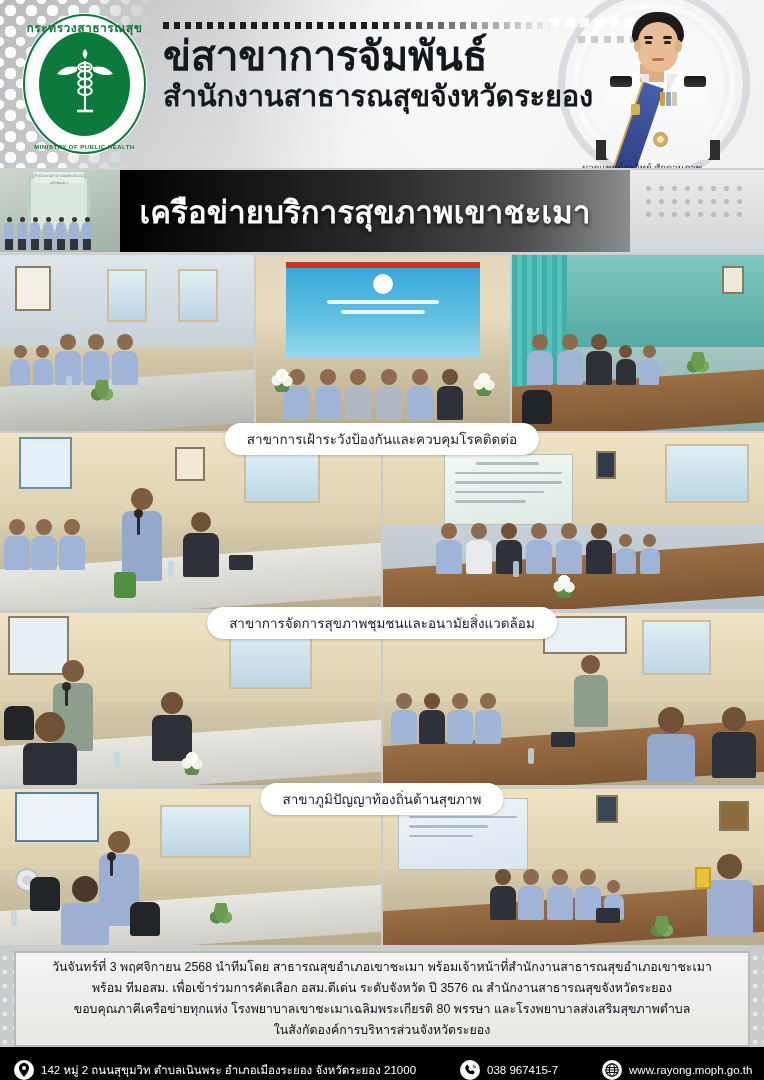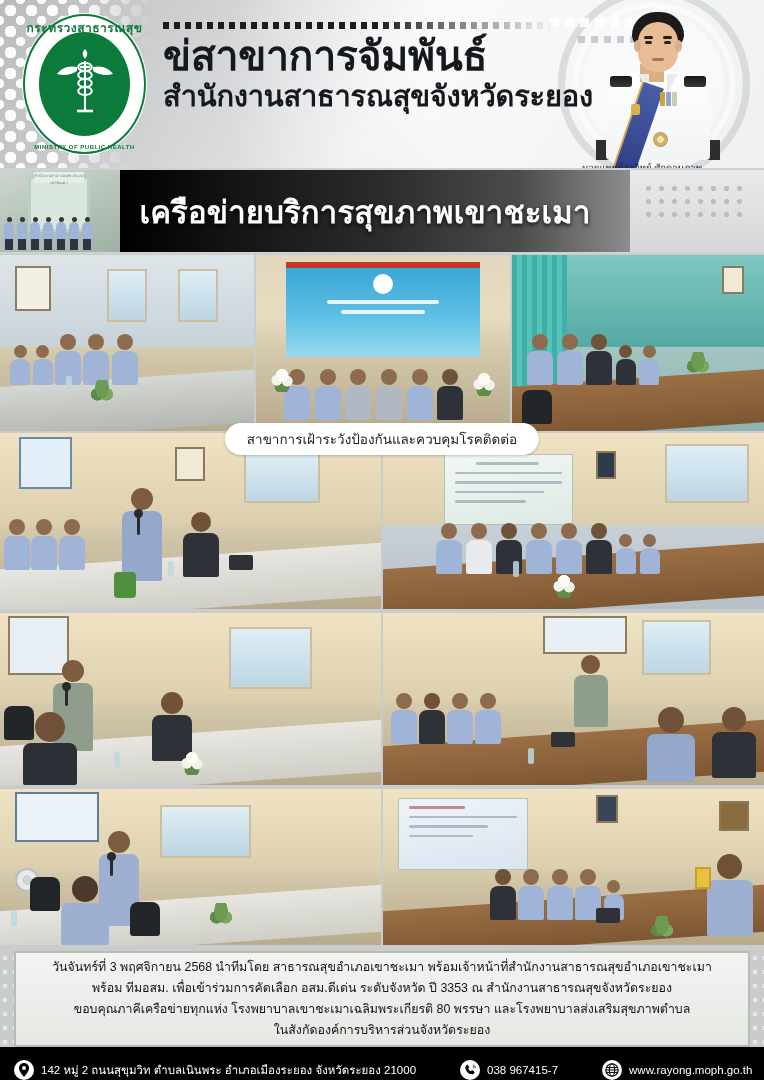--- a/index.html
+++ b/index.html
@@ -608,20 +608,21 @@
           <div class="pp small">
               <div class="hd"></div>
               <div class="bd"></div>
             </div>
         </div>
         <div class="ph-flowers" style="left:44%;bottom:6%;"></div>
         <div class="ph-bottle" style="left:34%;bottom:18%;"></div>
       </div>
     </div>
 
+    <div class="cap" style="top:352px;">สาขาการจัดการสุขภาพชุมชนและอนามัยสิ่งแวดล้อม</div>
 
     <div class="prow" style="top:358px; height:172px;">
       <div class="ph" style="width:381px;height:172px;">
         <div class="ph-room"></div>
         <div class="ph-wall"></div>
         <div class="ph-board" style="left:2%;top:2%;height:34%;width:16%;background:#e7eef4;"></div>
         <div class="ph-win" style="left:60%;top:8%;width:22%;height:36%;"></div>
         <div class="ph-table white"></div>
         <div class="pp" style="position:absolute;left:14%;bottom:20%;width:40px;">
           <div class="hd" style="width:22px;height:22px;background:#7d5c3f;"></div>
@@ -675,20 +676,21 @@
         </div>
         <div class="pp dark" style="position:absolute;right:2%;bottom:4%;width:44px;">
           <div class="hd" style="width:24px;height:24px;"></div>
             <div class="bd" style="width:44px;height:46px;"></div>
         </div>
         <div class="ph-bottle" style="left:38%;bottom:12%;"></div>
         <div class="ph-laptop" style="left:44%;bottom:22%;"></div>
       </div>
     </div>
 
+    <div class="cap" style="top:528px;">สาขาภูมิปัญญาท้องถิ่นด้านสุขภาพ</div>
 
     <div class="prow" style="top:534px; height:156px;">
       <div class="ph" style="width:381px;height:156px;">
         <div class="ph-room"></div>
         <div class="ph-wall"></div>
         <div class="ph-board" style="left:4%;top:2%;width:22%;height:32%;background:#eaf1f7;border-color:#5c7f9e;"></div>
         <div class="ph-win" style="left:42%;top:10%;width:24%;height:34%;"></div>
         <div class="ph-table white"></div>
         <div class="ph-fan" style="left:4%;bottom:34%;"></div>
         <div class="pp" style="position:absolute;left:26%;bottom:12%;width:40px;">
@@ -749,21 +751,21 @@
         <div class="ph-plant" style="right:24%;bottom:2%;"></div>
       </div>
     </div>
   </div>
 
   <div class="bodybg"></div>
   <div class="body-dots-l"></div>
   <div class="body-dots-r"></div>
   <div class="bodybox">
     <p>วันจันทร์ที่ 3 พฤศจิกายน 2568 นำทีมโดย สาธารณสุขอำเภอเขาชะเมา พร้อมเจ้าหน้าที่สำนักงานสาธารณสุขอำเภอเขาชะเมา</p>
-    <p>พร้อม ทีมอสม. เพื่อเข้าร่วมการคัดเลือก อสม.ดีเด่น ระดับจังหวัด ปี 3353 ณ สำนักงานสาธารณสุขจังหวัดระยอง</p>
+    <p>พร้อม ทีมอสม. เพื่อเข้าร่วมการคัดเลือก อสม.ดีเด่น ระดับจังหวัด ปี 3576 ณ สำนักงานสาธารณสุขจังหวัดระยอง</p>
     <p>ขอบคุณภาคีเครือข่ายทุกแห่ง โรงพยาบาลเขาชะเมาเฉลิมพระเกียรติ 80 พรรษา และโรงพยาบาลส่งเสริมสุขภาพตำบล</p>
     <p>ในสังกัดองค์การบริหารส่วนจังหวัดระยอง</p>
   </div>
 
   <div class="footer">
     <div class="fitem" style="margin-left:14px;">
       <span class="fico">
         <svg width="12" height="14" viewBox="0 0 12 14">
           <path d="M6 0C3 0 1 2.2 1 5c0 3.6 5 9 5 9s5-5.4 5-9c0-2.8-2-5-5-5z" fill="#000"></path>
           <circle cx="6" cy="5" r="1.9" fill="#fff"></circle>

